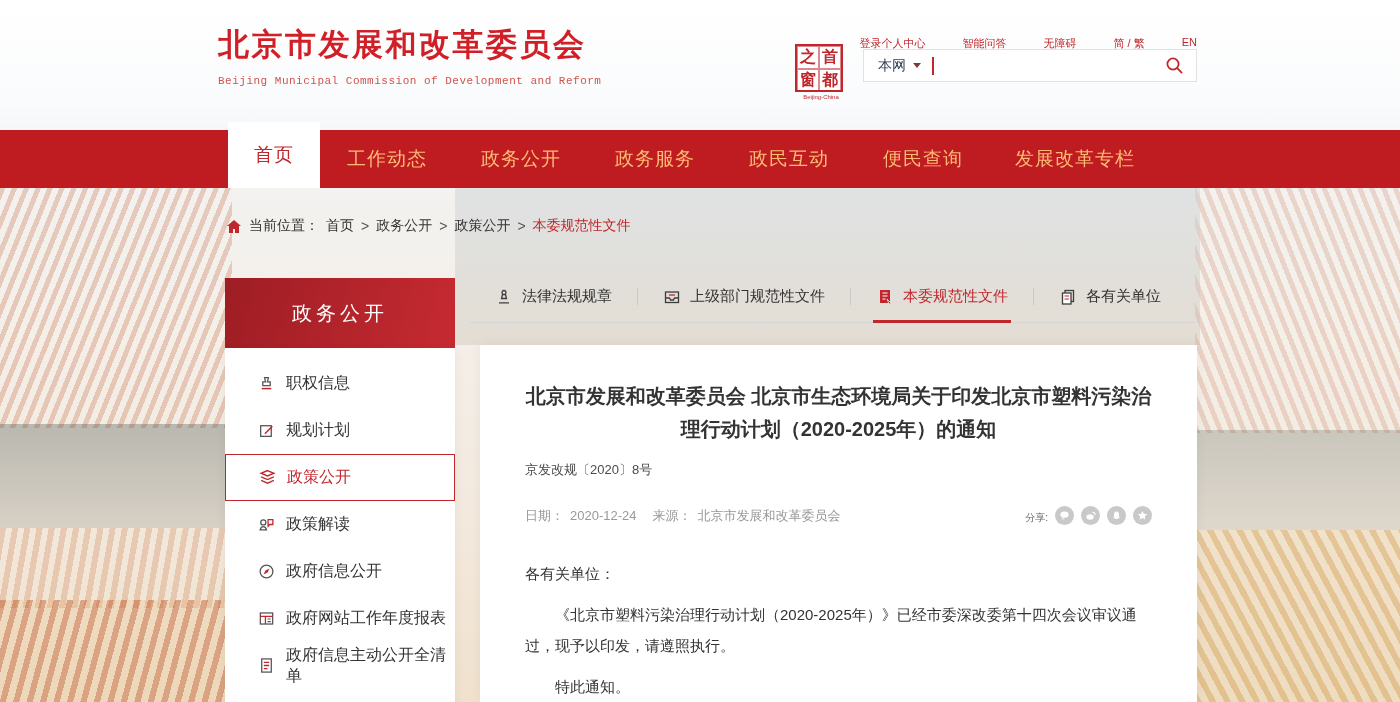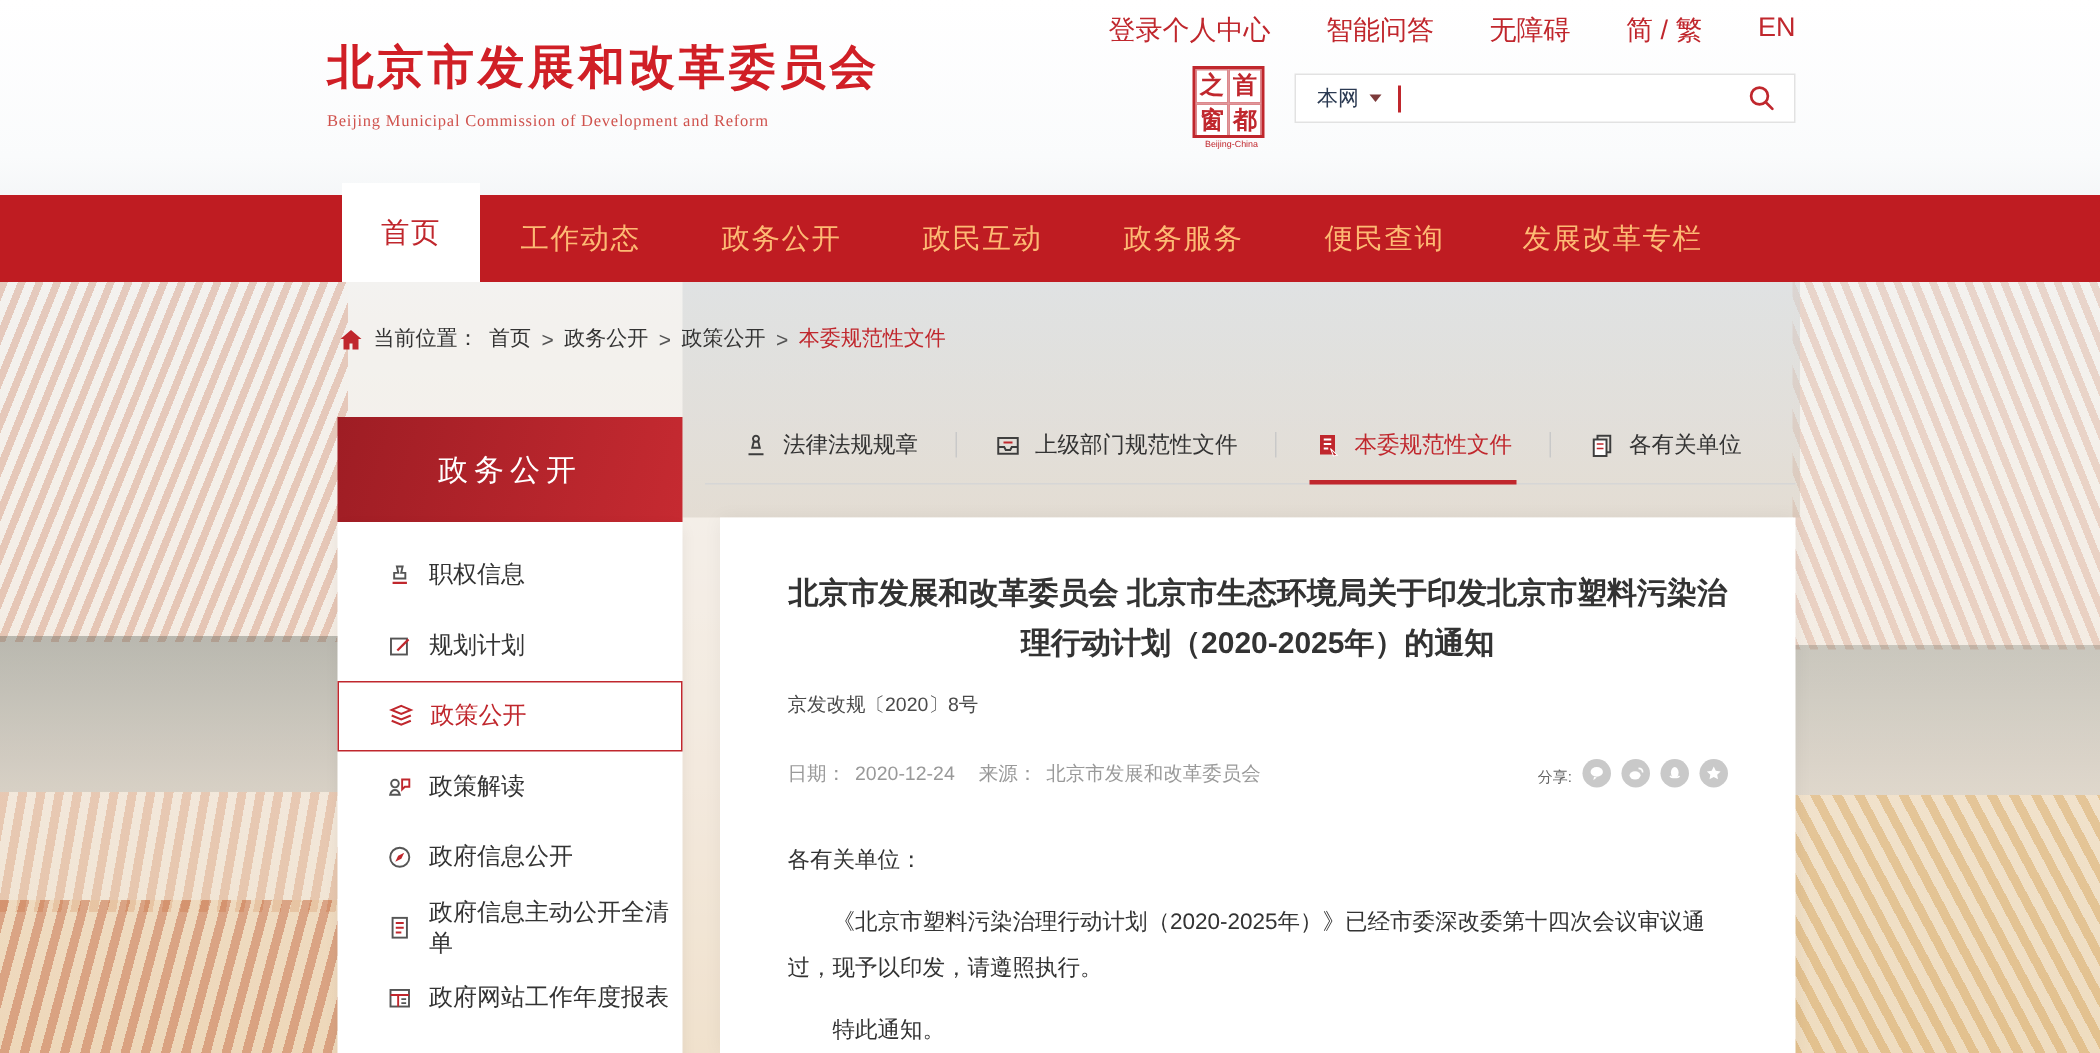--- a/index.html
+++ b/index.html
@@ -30,23 +30,23 @@
   .roofbot-right{position:absolute;right:0;top:530px;width:205px;height:172px;
     background:repeating-linear-gradient(62deg,rgba(205,140,40,.38) 0 6px,rgba(235,205,150,.25) 6px 13px);}
   .mid-photo{position:absolute;left:455px;top:188px;width:745px;height:157px;
     background:linear-gradient(180deg,rgba(208,213,216,.55),rgba(196,186,172,.35));}
 
   
   .header{position:absolute;top:0;left:0;width:100%;height:130px;z-index:4;}
   .logo{position:absolute;left:218px;top:24px;}
   .logo-title{font-size:31px;font-weight:bold;color:#d01f26;letter-spacing:2.5px;}
   .logo-sub{margin-top:9px;font-size:11px;color:#d0534e;
-    font-family:Liberation Serif, serif;letter-spacing:.5px;}
-  .top-links{position:absolute;top:8px;right:203px;display:flex;gap:37px;
-    font-size:18px;color:#c0272d;}
+    font-family:Liberation Mono, monospace;letter-spacing:.5px;}
+  .top-links{position:absolute;top:36px;right:203px;display:flex;gap:37px;
+    font-size:11px;color:#c0272d;}
   .top-link{cursor:pointer;white-space:nowrap;}
   .seal{position:absolute;left:795px;top:44px;width:52px;text-align:center;}
   .seal-box{width:48px;height:48px;border:2px solid #c0272d;box-sizing:border-box;
     display:grid;grid-template-columns:1fr 1fr;background:rgba(255,255,255,.85);
     color:#c0272d;font-weight:bold;font-size:16px;}
   .seal-box span{display:flex;align-items:center;justify-content:center;border:.5px solid rgba(192,39,45,.55);}
   .seal-caption{font-size:7px;color:#c0272d;margin-top:1px;white-space:nowrap;transform:scale(.85);}
   .searchbox{position:absolute;left:863px;top:49px;width:334px;height:33px;background:#fff;
     border:1px solid #e2e2e2;box-sizing:border-box;display:flex;align-items:center;}
   .search-scope{margin-left:14px;font-size:14px;color:#2b3a52;display:flex;align-items:center;gap:7px;cursor:pointer;}
@@ -158,22 +158,22 @@
       </svg>
     </div>
   </div>
 </div>
 
 <div class="navbar">
   <ul class="nav-list">
     <li class="nav-item first active">首页</li>
     <li class="nav-item">工作动态</li>
     <li class="nav-item">政务公开</li>
+    <li class="nav-item">政务服务</li>
     <li class="nav-item">政民互动</li>
-    <li class="nav-item">政务服务</li>
     <li class="nav-item">便民查询</li>
     <li class="nav-item wide">发展改革专栏</li>
   </ul>
 </div>
 
 <div class="breadcrumb">
   <svg width="16" height="15" viewBox="0 0 16 15">
     <path d="M8 1L1 7h2v7h4v-4h2v4h4V7h2z" fill="#c0272d"></path>
   </svg>
   <span>当前位置：</span>
@@ -236,36 +236,36 @@
             <circle cx="8" cy="8" r="6" fill="none" stroke="#555" stroke-width="1.2"></circle>
             <path d="M10.8 5.2L9 9 5.2 10.8 7 7z" fill="#c0272d"></path>
           </svg>
       </span>
       <span>政府信息公开</span>
     </div>
 
     <div class="sidebar-item">
       <span class="icn">
         <svg width="17" height="17" viewBox="0 0 16 16">
-            <rect x="3.5" y="1.8" width="9" height="12.4" fill="none" stroke="#555" stroke-width="1.2"></rect>
-            <path d="M5.5 5h5M5.5 8h5M5.5 11h3.5" stroke="#c0272d" stroke-width="1.2"></path>
-          </svg>
-      </span>
-      <span>政府信息主动公开全清单</span>
-    </div>
-
-    <div class="sidebar-item">
-      <span class="icn">
-        <svg width="17" height="17" viewBox="0 0 16 16">
             <rect x="2.2" y="2.8" width="11.6" height="10.4" fill="none" stroke="#555" stroke-width="1.2"></rect>
             <path d="M2.2 6h11.6M7 6v7.2" stroke="#c0272d" stroke-width="1.2"></path>
             <path d="M9 8.5h3M9 11h3" stroke="#555" stroke-width="1.1"></path>
           </svg>
       </span>
       <span>政府网站工作年度报表</span>
+    </div>
+
+    <div class="sidebar-item">
+      <span class="icn">
+        <svg width="17" height="17" viewBox="0 0 16 16">
+            <rect x="3.5" y="1.8" width="9" height="12.4" fill="none" stroke="#555" stroke-width="1.2"></rect>
+            <path d="M5.5 5h5M5.5 8h5M5.5 11h3.5" stroke="#c0272d" stroke-width="1.2"></path>
+          </svg>
+      </span>
+      <span>政府信息主动公开全清单</span>
     </div>
 
     <div class="sidebar-item">
       
       
     </div>
 
   </div>
 </div>
 

